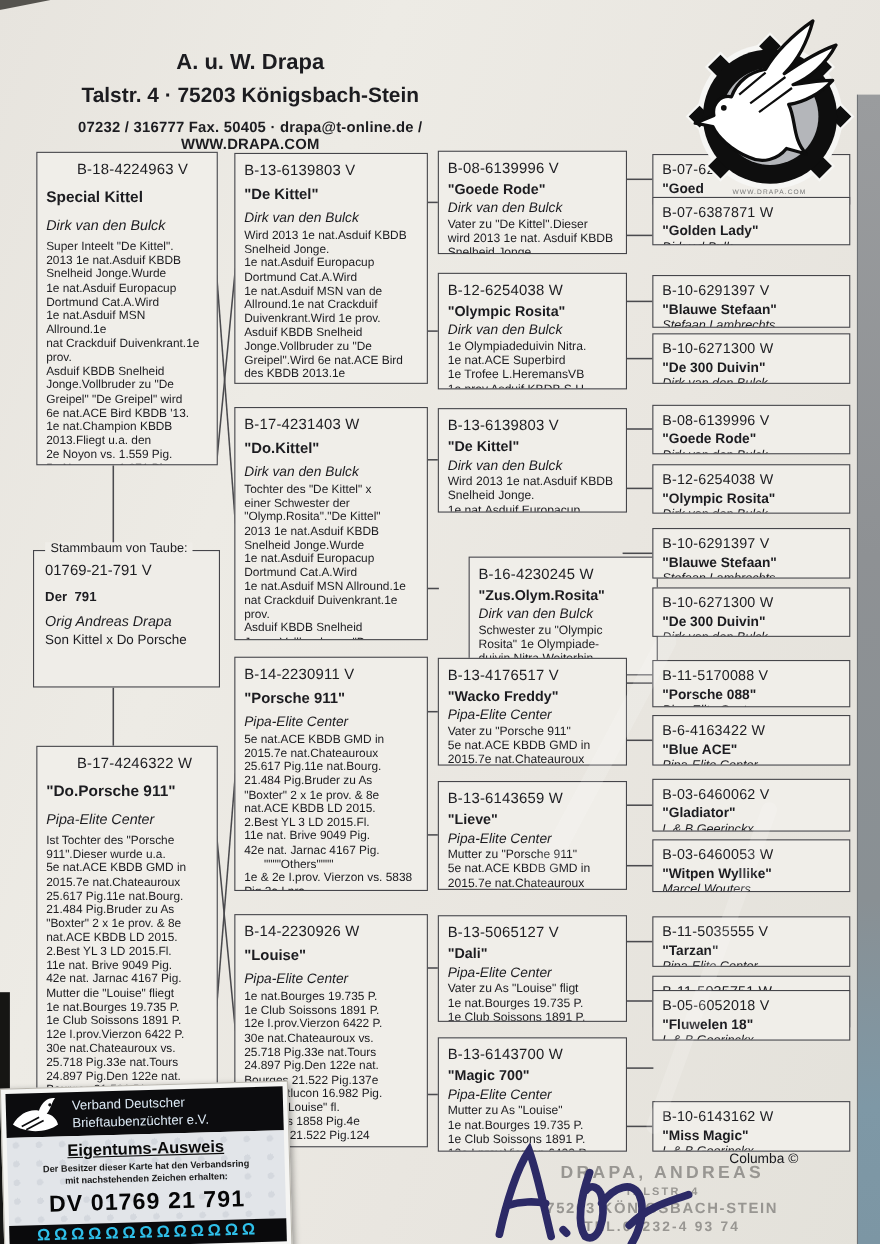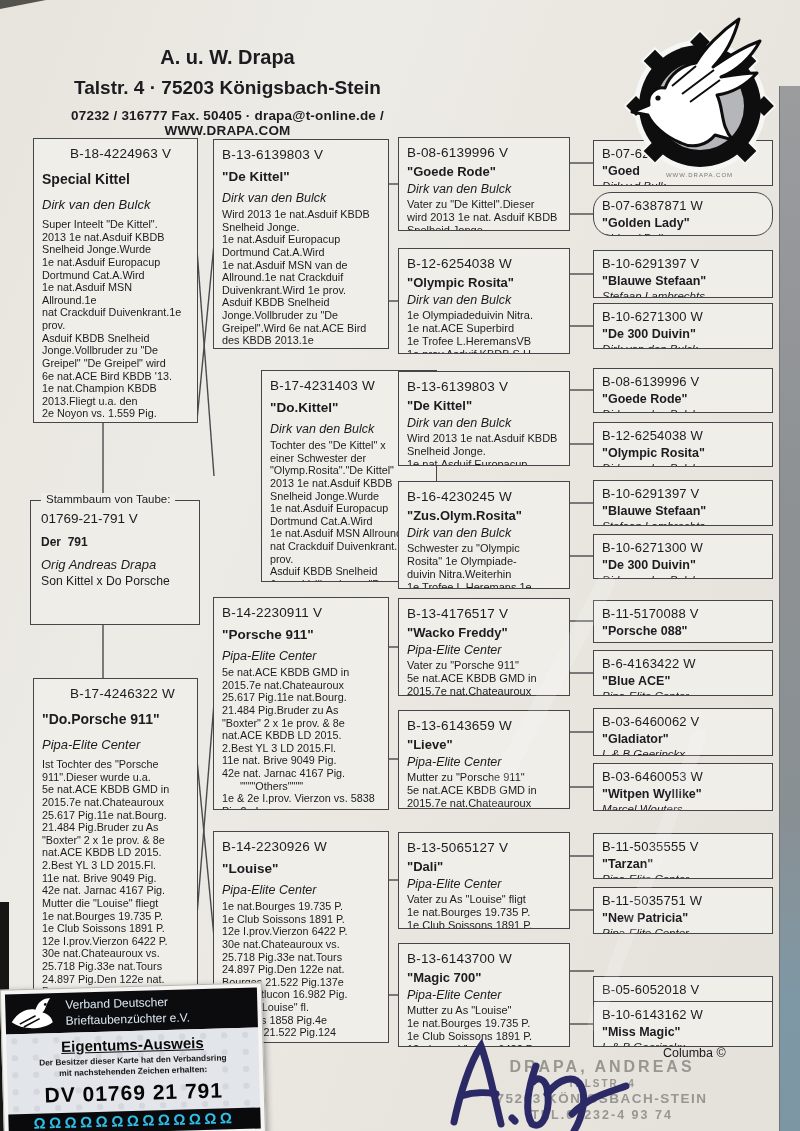--- a/index.html
+++ b/index.html
@@ -202,21 +202,21 @@
 Dortmund Cat.A.Wird
 1e nat.Asduif MSN van de
 Allround.1e nat Crackduif
 Duivenkrant.Wird 1e prov.
 Asduif KBDB Snelheid
 Jonge.Vollbruder zu "De
 Greipel".Wird 6e nat.ACE Bird
 des KBDB 2013.1e
 nat.Champion des KBDB</div>
   </div>
-  <div class="pbox c2" style="top:370px;height:212px;margin-left:48px;">
+  <div class="pbox c2" style="top:370px;height:212px;">
     <div class="id">B-17-4231403 W</div>
     <div class="nm">"Do.Kittel"</div>
     <div class="br">Dirk van den Bulck</div>
     <div class="tx">Tochter des "De Kittel" x
 einer Schwester der
 "Olymp.Rosita"."De Kittel"
 2013 1e nat.Asduif KBDB
 Snelheid Jonge.Wurde
 1e nat.Asduif Europacup
 Dortmund Cat.A.Wird
@@ -280,21 +280,21 @@
   </div>
   <div class="pbox c3 mid" style="top:371px;height:95px;">
     <div class="id">B-13-6139803 V</div>
     <div class="nm">"De Kittel"</div>
     <div class="br">Dirk van den Bulck</div>
     <div class="tx">Wird 2013 1e nat.Asduif KBDB
 Snelheid Jonge.
 1e nat.Asduif Europacup
 Dortmund Cat.A.Wird</div>
   </div>
-  <div class="pbox c3 mid" style="top:481px;height:108px;">
+  <div class="pbox c3 mid" style="top:506px;height:108px;margin-left:28px;">
     <div class="id">B-16-4230245 W</div>
     <div class="nm">"Zus.Olym.Rosita"</div>
     <div class="br">Dirk van den Bulck</div>
     <div class="tx">Schwester zu "Olympic
 Rosita" 1e  Olympiade-
 duivin Nitra.Weiterhin
 1e Trofee L.Heremans.1e</div>
   </div>
   <div class="pbox c3 mid" style="top:598px;height:98px;">
     <div class="id">B-13-4176517 V</div>
@@ -331,21 +331,21 @@
 1e nat.Bourges 19.735  P.
 1e Club Soissons 1891 P.
 12e I.prov.Vierzon 6422 P.</div>
   </div>
 
   <div class="pbox c4 small" style="top:140px;height:46px;">
     <div class="id">B-07-62&nbsp;&nbsp;.042 V</div>
     <div class="nm">"Goed</div>
     <div class="br">Dirk v.d.Bulk</div>
   </div>
-  <div class="pbox c4 small" style="top:192px;height:44px;border-radius:18px;">
+  <div class="pbox c4 small" style="top:179px;height:44px;">
     <div class="id">B-07-6387871 W</div>
     <div class="nm">"Golden Lady"</div>
     <div class="br">Dirk v.d.Bulk</div>
   </div>
   <div class="pbox c4 small" style="top:250px;height:48px;">
     <div class="id">B-10-6291397 V</div>
     <div class="nm">"Blauwe Stefaan"</div>
     <div class="br">Stefaan Lambrechts</div>
   </div>
   <div class="pbox c4 small" style="top:303px;height:46px;">
@@ -396,21 +396,21 @@
   <div class="pbox c4 small" style="top:833px;height:46px;">
     <div class="id">B-11-5035555 V</div>
     <div class="nm">"Tarzan"</div>
     <div class="br">Pipa-Elite Center</div>
   </div>
   <div class="pbox c4 small" style="top:887px;height:47px;">
     <div class="id">B-11-5035751 W</div>
     <div class="nm">"New Patricia"</div>
     <div class="br">Pipa-Elite Center</div>
   </div>
-  <div class="pbox c4 small" style="top:976px;height:46px;">
+  <div class="pbox c4 small" style="top:900px;height:46px;">
     <div class="id">B-05-6052018 V</div>
     <div class="nm">"Fluwelen 18"</div>
     <div class="br">L.&amp; B.Geerinckx</div>
   </div>
   <div class="pbox c4 small" style="top:1001px;height:46px;">
     <div class="id">B-10-6143162 W</div>
     <div class="nm">"Miss Magic"</div>
     <div class="br">L.&amp; B.Geerinckx</div>
   </div>
 

